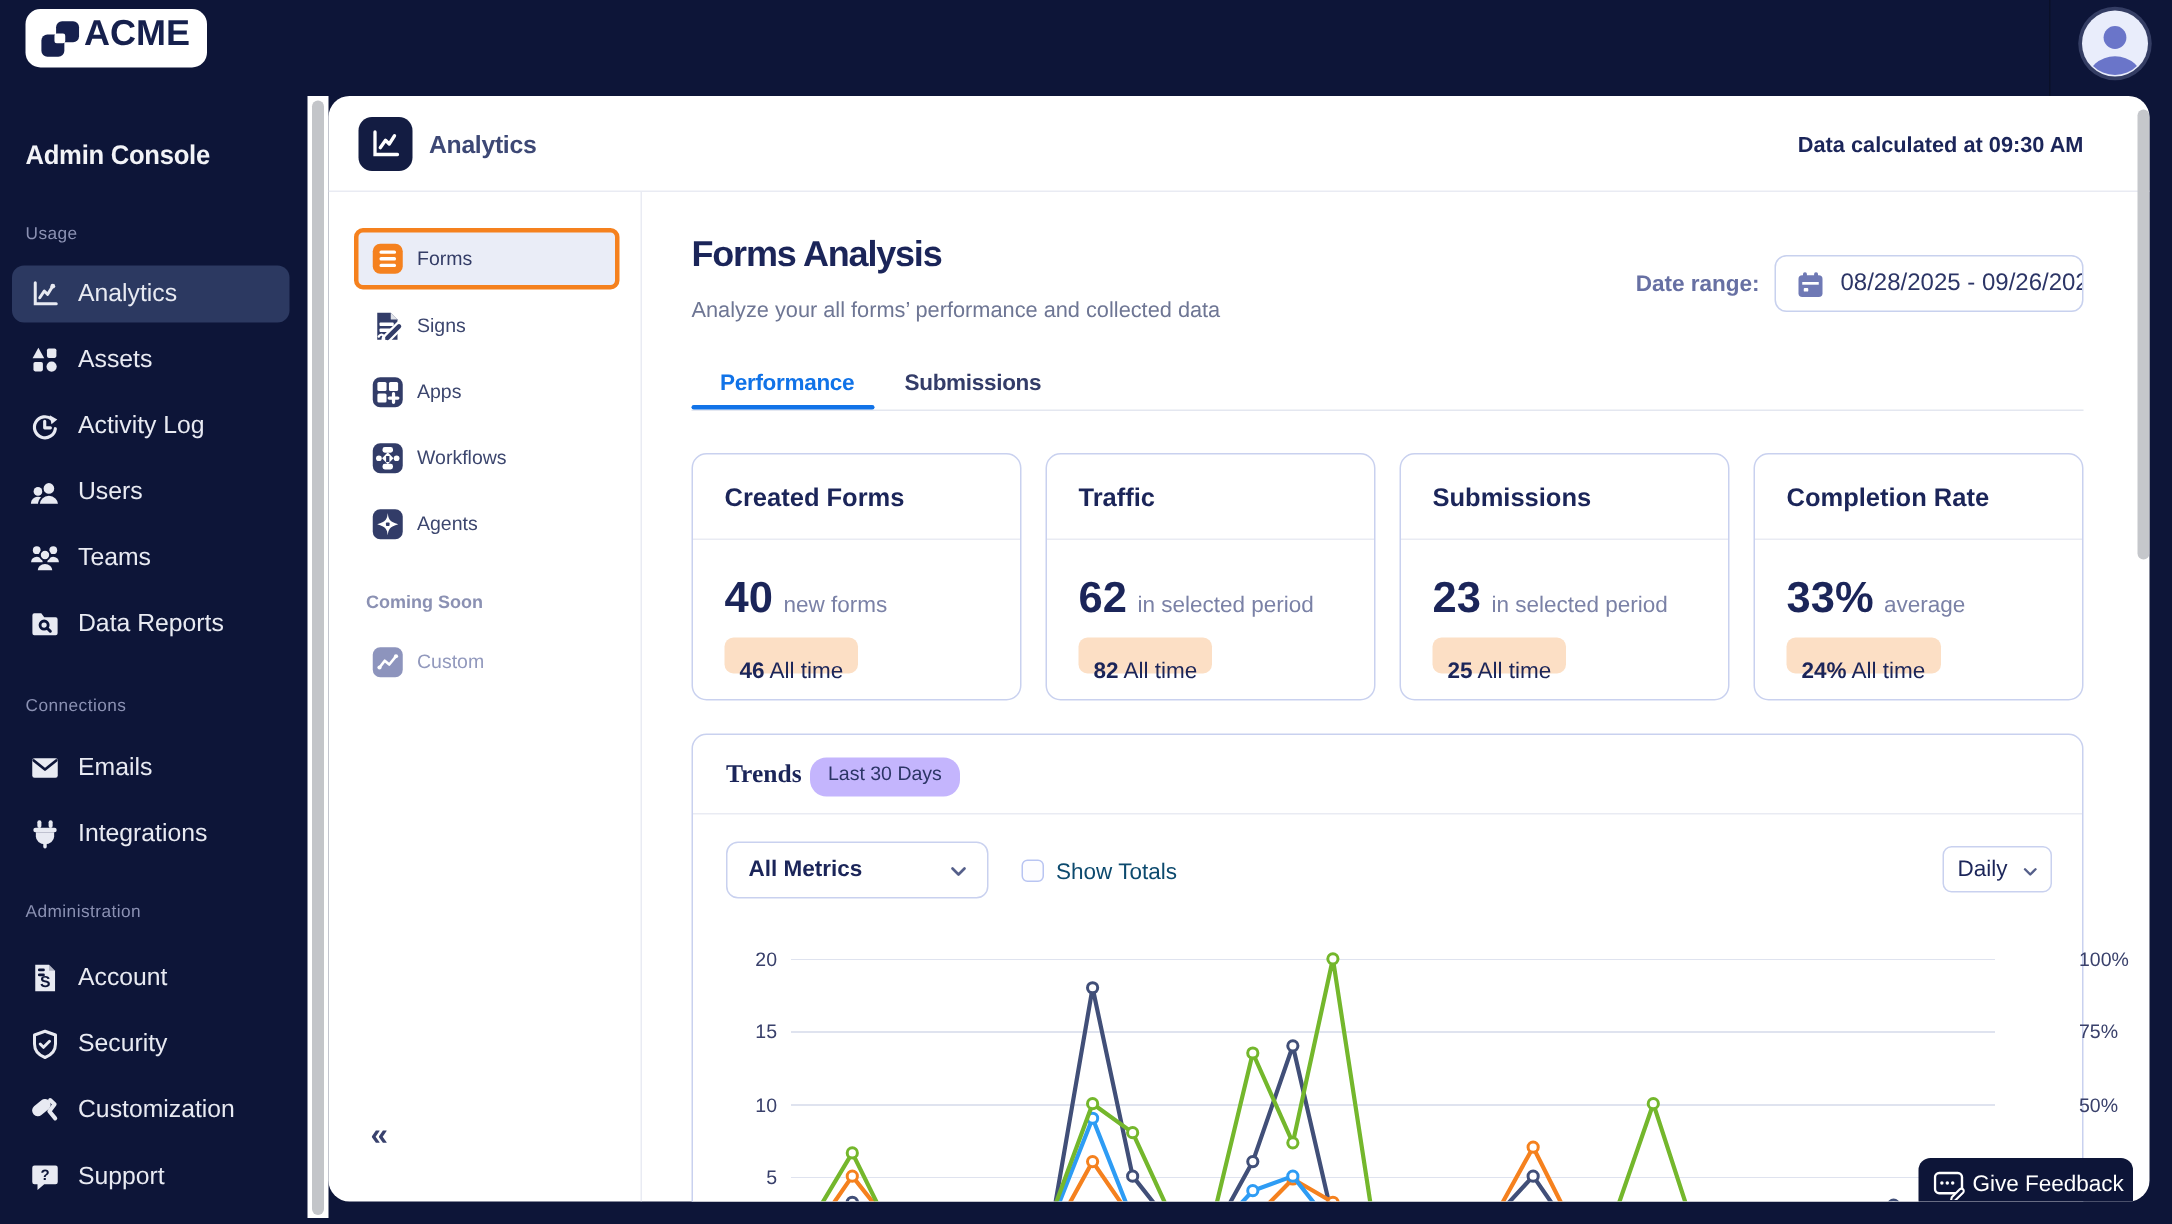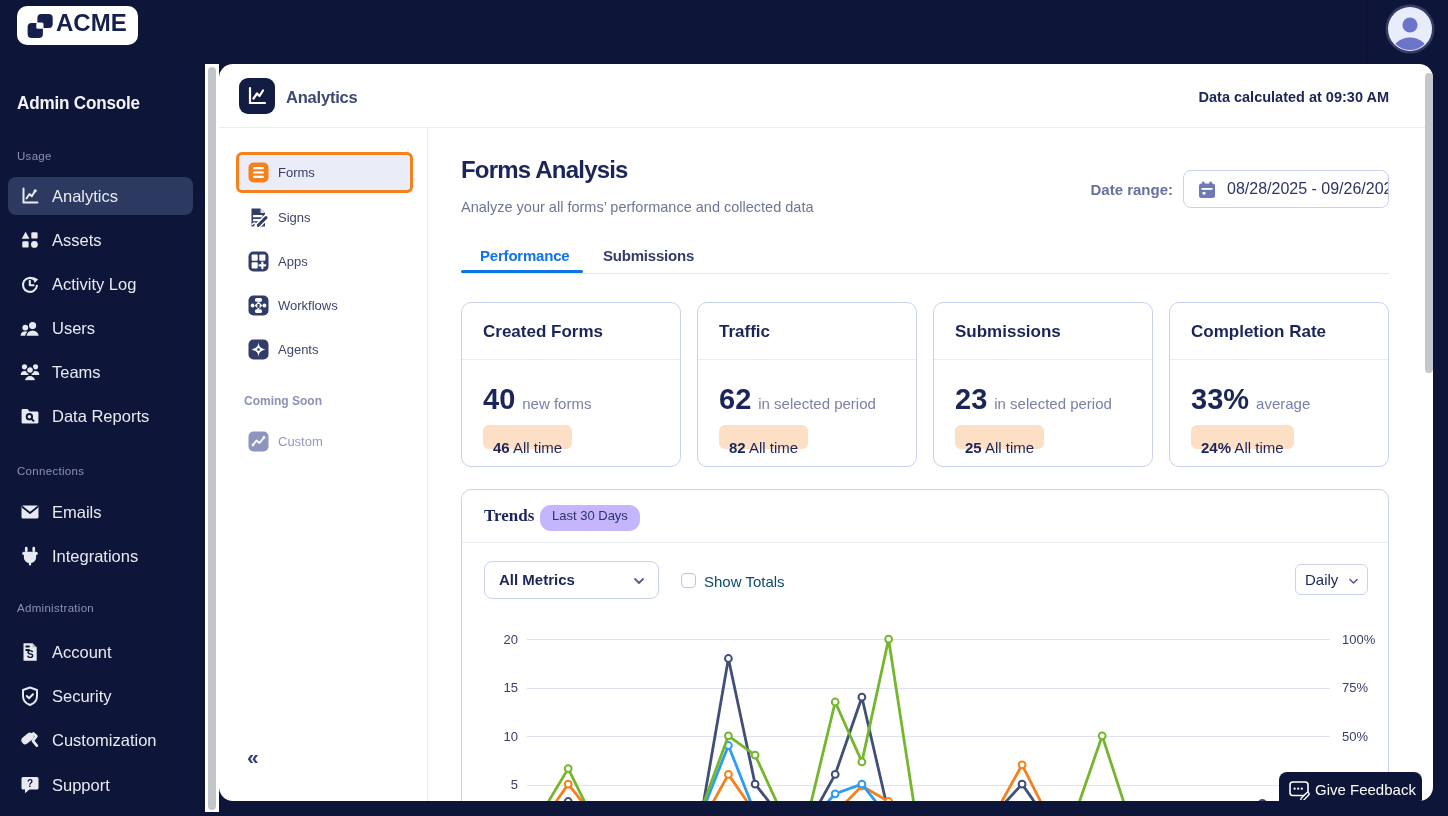--- a/index.html
+++ b/index.html
@@ -58,21 +58,21 @@
 
 .trends { left:242px; top:425px; width:928px; height:400px; border:1px solid #c9d1ef; border-radius:10px 10px 0 0; background:#fff; }
 .tr-ttl { left:22px; top:16px; font-size:17px; font-weight:bold; color:#1b2559;font-family:Liberation Serif, serif; }
 .tr-pill { left:78px; top:15px; height:26px; line-height:21px; padding:0 12px; background:#c4b5fd; border-radius:11px; font-size:13px; font-weight:500; color:#2c3566; }
 .tr-sep { left:0; top:52px; width:100%; height:1px; background:#e9ebf3; }
 .sel-box { border:1px solid #c9d1ef; border-radius:8px; background:#fff; }
 .sel-box .txt { position:absolute; left:14px; top:9px; font-size:15px; font-weight:bold; color:#1b2559; }
 .chk { left:219px; top:83px; width:15px; height:15px; border:1.5px solid #b9c5f2; border-radius:4px; background:#fdfdff; }
 .chk-lab { left:242px; top:83px; font-size:15px; font-weight:500; color:#0c4a6e; }
 .axis-l { width:40px; text-align:right; font-size:13px; color:#39406b; }
-.axis-r { font-size:13px; color:#39406b; }
+.axis-r { font-size:13px; color:#39406b;margin-left:44px; }
 
 .feedback { left:1060px; top:708px; width:143px; height:36px; background:#0d1538; border-radius:8px; }
 .fb-txt { left:36px; top:9px; font-size:15px; color:#fff; font-weight:500; }
 .rscroll-thumb { left:1206px; top:9px; width:8px; height:300px; background:#c5c7cb; border-radius:5px; }
 </style>
 </head>
 <body>
 
 <div class="abs logo-box"></div>
 <div class="abs logo-text">ACME</div>

